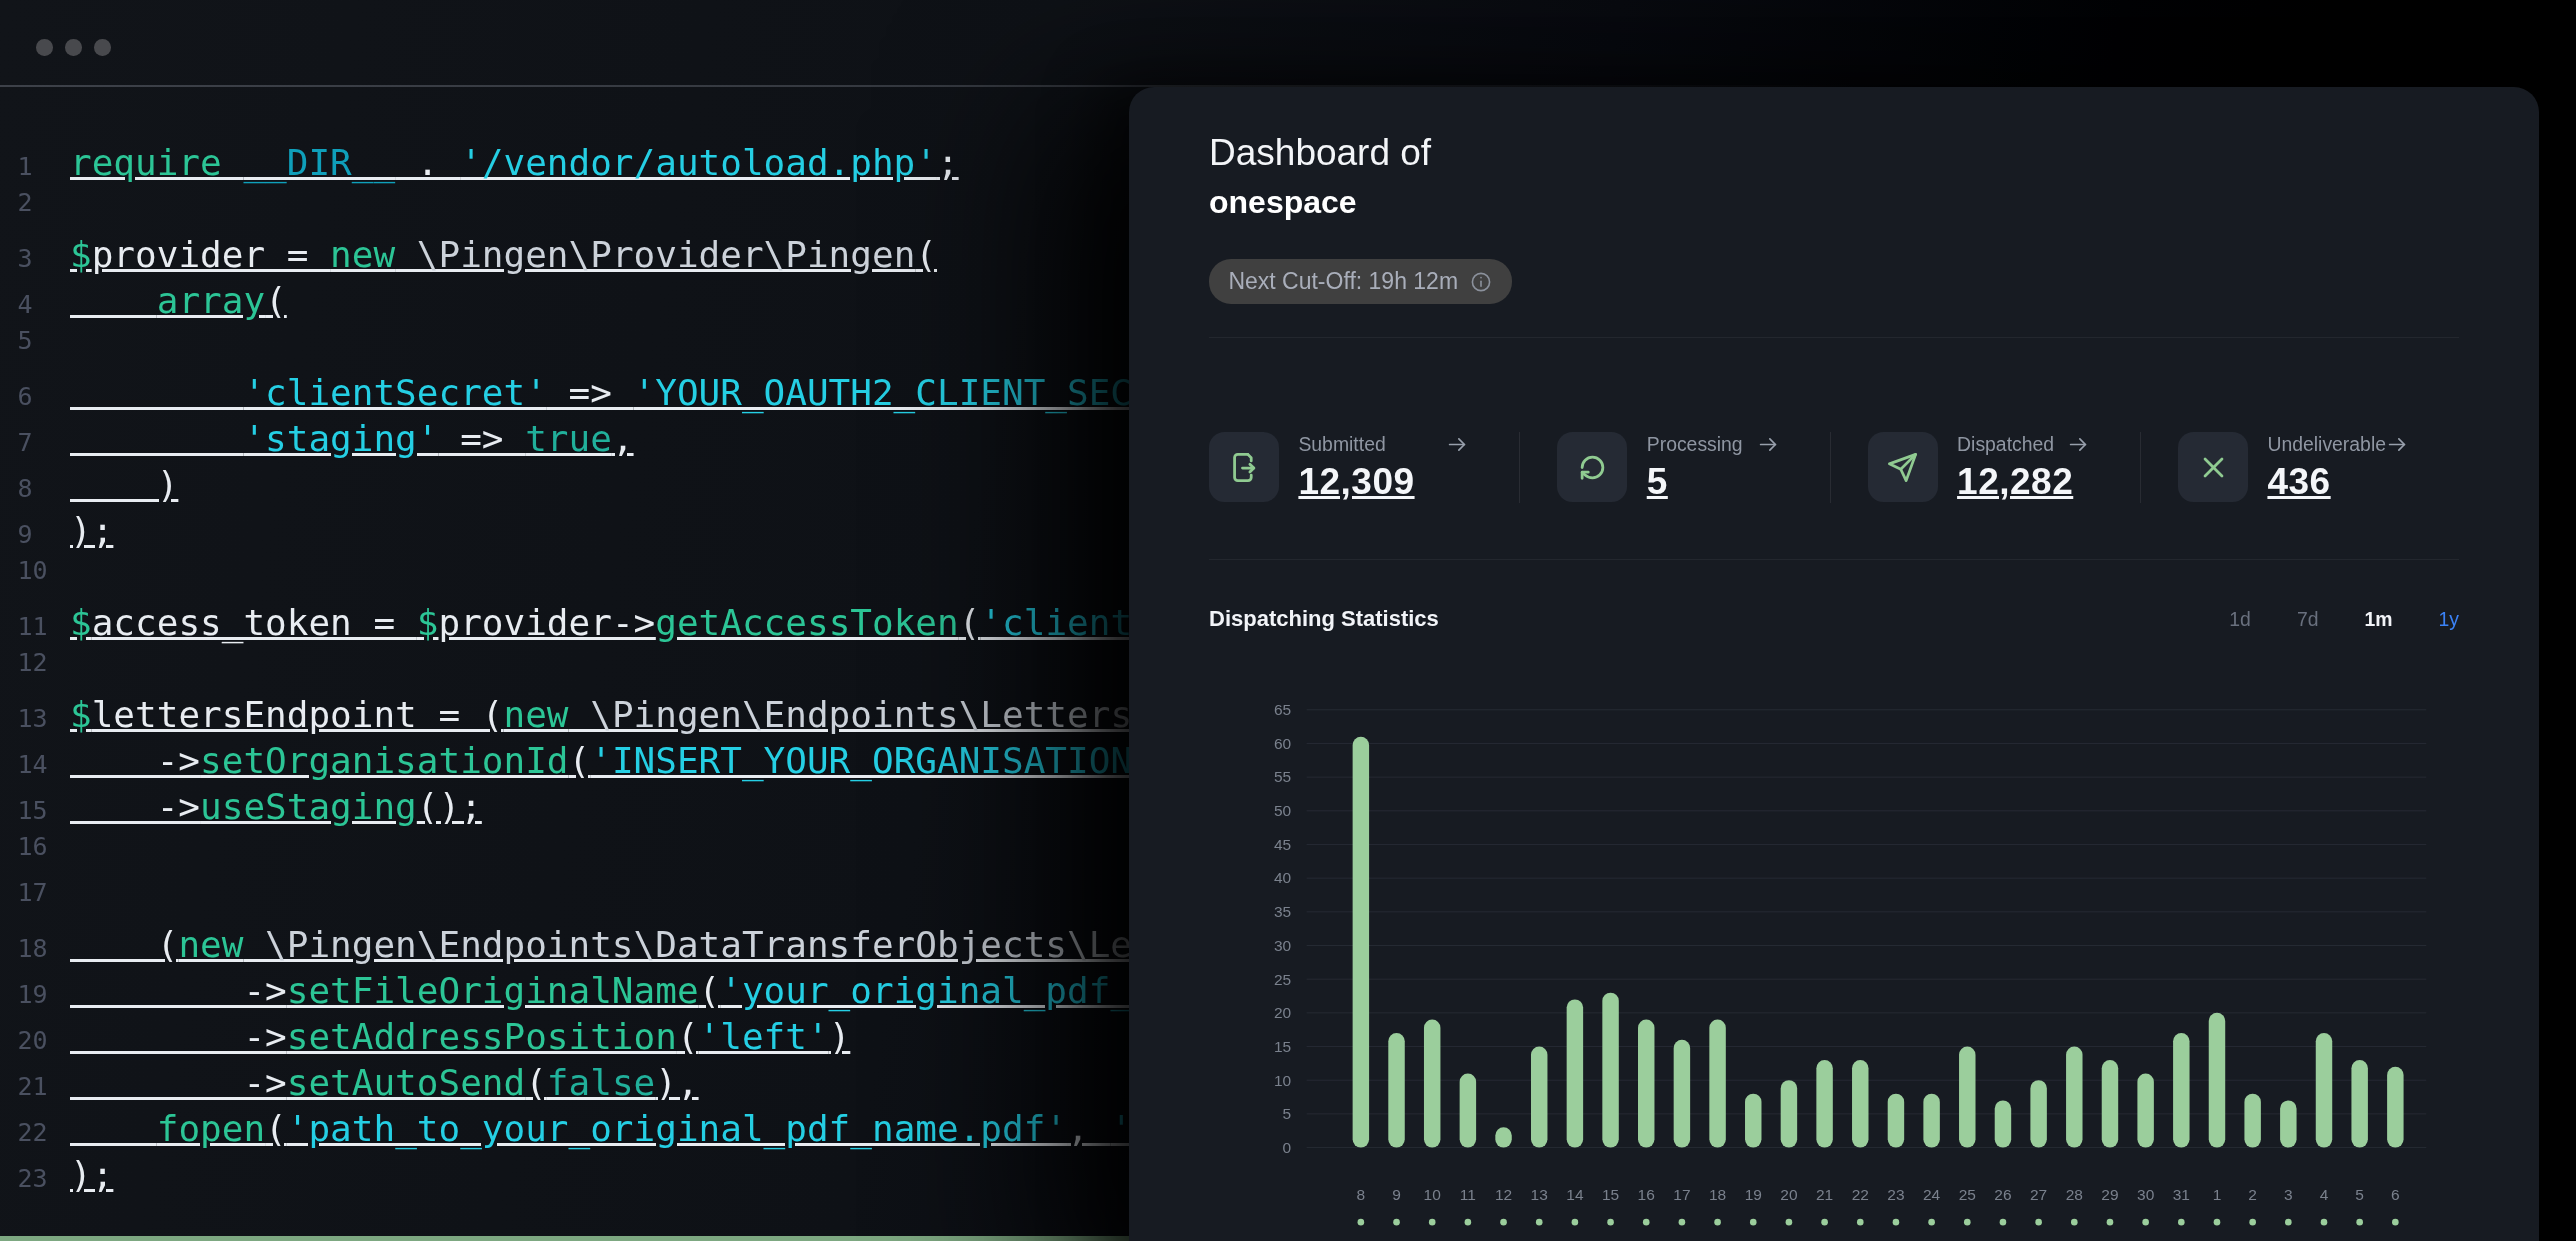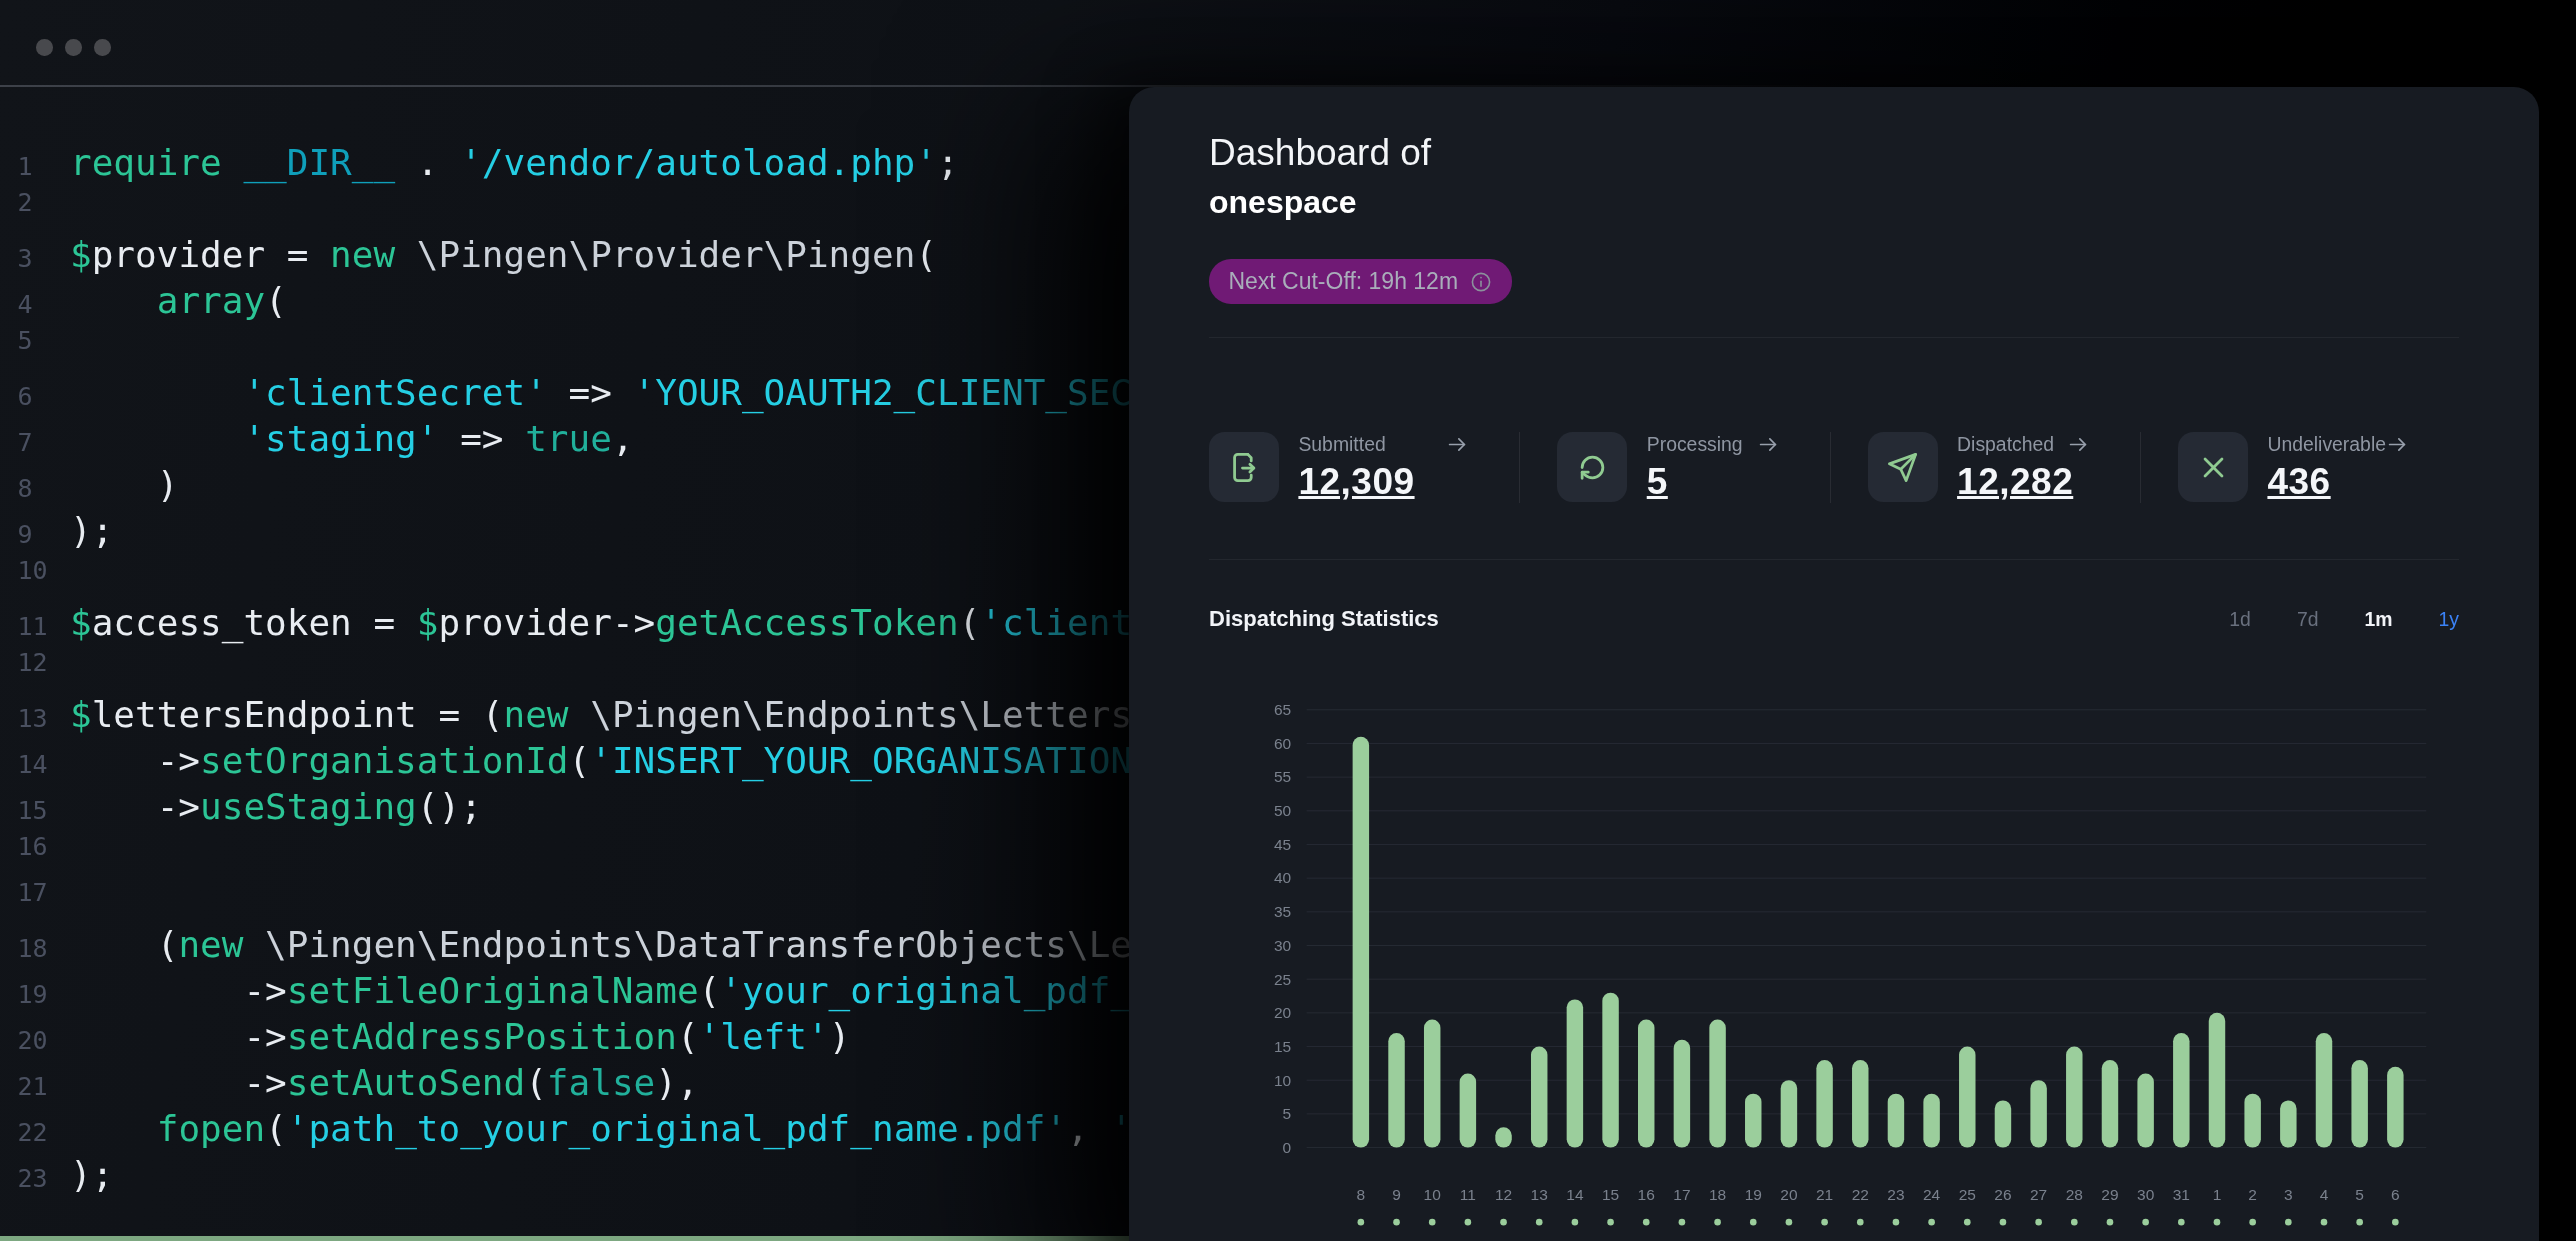--- a/index.html
+++ b/index.html
@@ -13,37 +13,37 @@
   .dots { position:absolute; left:36px; top:39px; display:flex; gap:12.6px; }
   .dot { width:16.5px; height:16.5px; border-radius:50%; background:#48494d; }
   .title-divider { position:absolute; left:0; top:85px; width:100%; height:1.9px;
     background:linear-gradient(90deg,#3d4149 0%,#33373e 42%,rgba(40,44,50,0) 72%); }
 
   
   .code-area { position:absolute; left:0; top:87px; right:0; bottom:4.8px;
     padding-top:55px; font-family:"DejaVu Sans Mono", monospace; }
   .cl { display:flex; align-items:baseline; height:46px; white-space:pre; }
   .ln { flex:none; width:70px; padding-left:17.4px; font-size:25px; color:#4a5060; }
-  .lc { font-size:36px; letter-spacing:0; color:#e8ecf1; }
+  .lc { font-size:36px; letter-spacing:0; color:#e8ecf1;text-decoration:underline; }
   .tok-kw, .tok-fn, .tok-dollar { color:#2cc596; }
   .tok-magic { color:#0f9fba; }
   .tok-str { color:#25cfe4; }
   .tok-bool { color:#21b09b; }
   .tok-cls { color:#ccd2da; }
   .tok-plain { color:#e8ecf1; }
   .bottom-strip { position:absolute; left:0; bottom:0; width:1259px; height:4.8px; background:#7da881; }
 
   
   .panel { position:absolute; left:1129px; top:87px; width:1410px; height:1201px;
     background:#171b22; border-radius:25px;
     box-shadow:-87px 19.4px 155px rgba(0,0,0,.85), -24px 0 58px rgba(0,0,0,.55); }
   .h1 { position:absolute; left:80px; top:45px; font-size:37px; font-weight:400; color:#f3f5f8; }
   .h2 { position:absolute; left:80px; top:97px; font-size:32px; font-weight:700; color:#ffffff; }
   .pill { position:absolute; left:80px; top:172px; height:45px; border-radius:22px;
-    background:#701a75; display:inline-flex; align-items:center; gap:10.7px; padding:0 19.4px; }
+    background:#404040; display:inline-flex; align-items:center; gap:10.7px; padding:0 19.4px; }
   .pill-label { font-size:23px; color:#a9aeba; }
   .panel-divider { position:absolute; left:80px; right:80px; height:1px; background:rgba(255,255,255,.055); }
   .pd1 { top:250px; } .pd2 { top:472px; }
 
   
   .stats { position:absolute; left:80px; right:80px; top:345px; display:grid;
     grid-template-columns:1fr 1fr 1fr 1fr; }
   .stat { display:flex; align-items:flex-start; }
   .stat + .stat { border-left:1px solid rgba(255,255,255,.08); padding-left:37px; }
   .tile { flex:none; width:70px; height:70px; border-radius:15.5px; background:#252a34;

